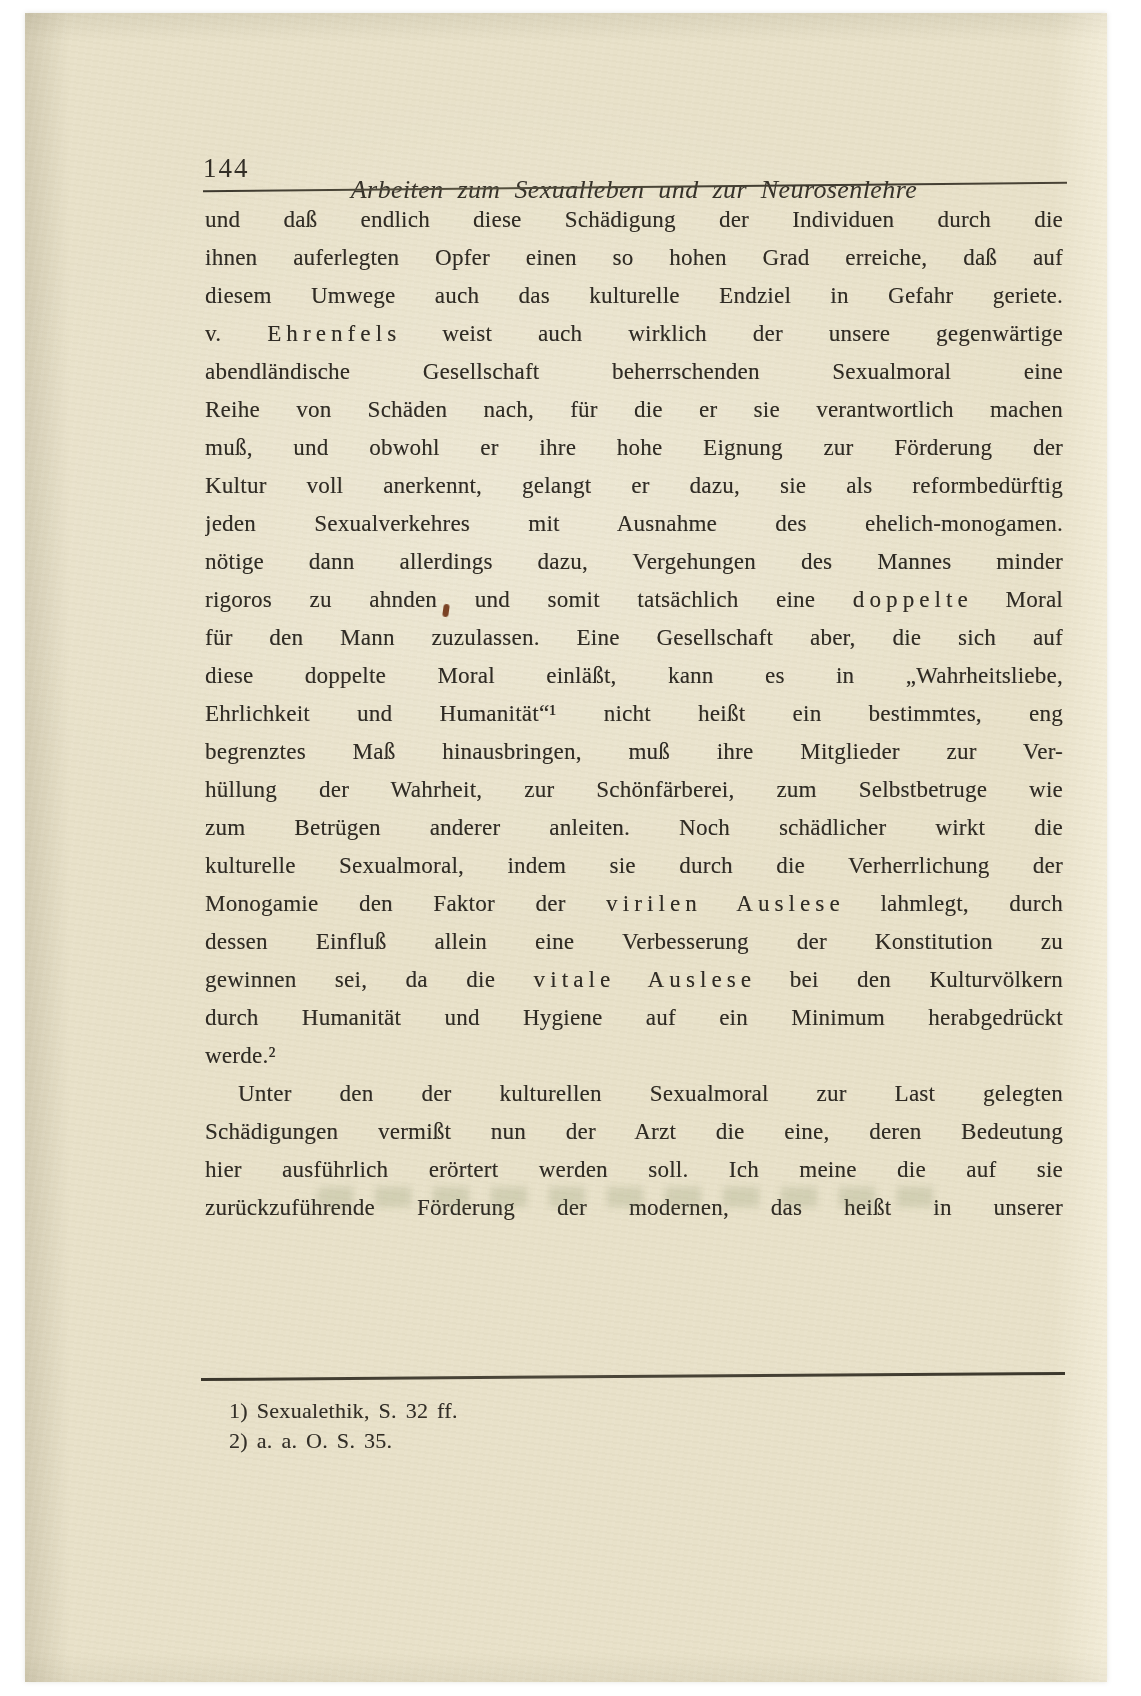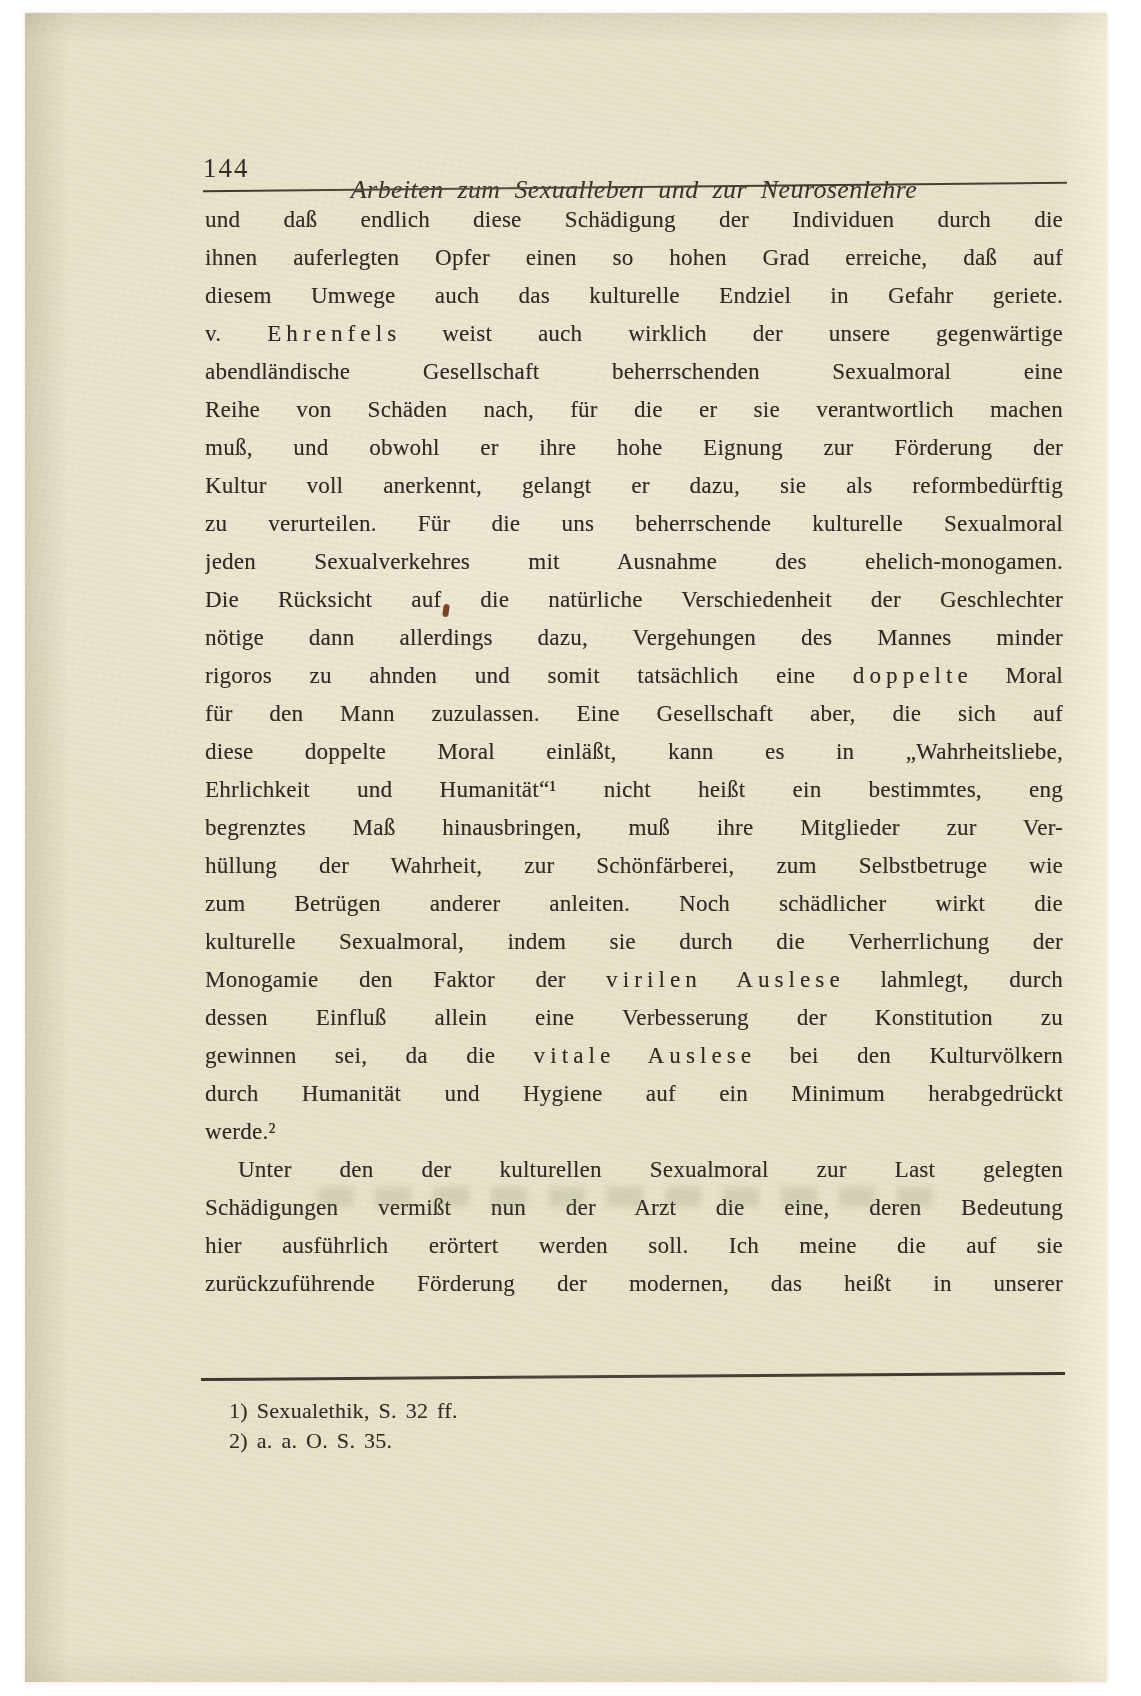--- a/index.html
+++ b/index.html
@@ -98,27 +98,25 @@
         <div class="line">v. E h r e n f e l s weist auch wirklich der unsere gegenwärtige</div>
 
         <div class="line">abendländische Gesellschaft beherrschenden Sexualmoral eine</div>
 
         <div class="line">Reihe von Schäden nach, für die er sie verantwortlich machen</div>
 
         <div class="line">muß, und obwohl er ihre hohe Eignung zur Förderung der</div>
 
         <div class="line">Kultur voll anerkennt, gelangt er dazu, sie als reformbedürftig</div>
 
-        <div class="line">zu verurteilen. Für die uns beherrschende kulturelle Sexualmoral</div>
 
 
 
         <div class="line">jeden Sexualverkehres mit Ausnahme des ehelich-monogamen.</div>
 
-        <div class="line">Die Rücksicht auf die natürliche Verschiedenheit der Geschlechter</div>
 
         <div class="line">nötige dann allerdings dazu, Vergehungen des Mannes minder</div>
 
         <div class="line">rigoros zu ahnden und somit tatsächlich eine d o p p e l t e Moral</div>
 
         <div class="line">für den Mann zuzulassen. Eine Gesellschaft aber, die sich auf</div>
 
         <div class="line">diese doppelte Moral einläßt, kann es in „Wahrheitsliebe,</div>
 
         <div class="line">Ehrlichkeit und Humanität“¹ nicht heißt ein bestimmtes, eng</div>

